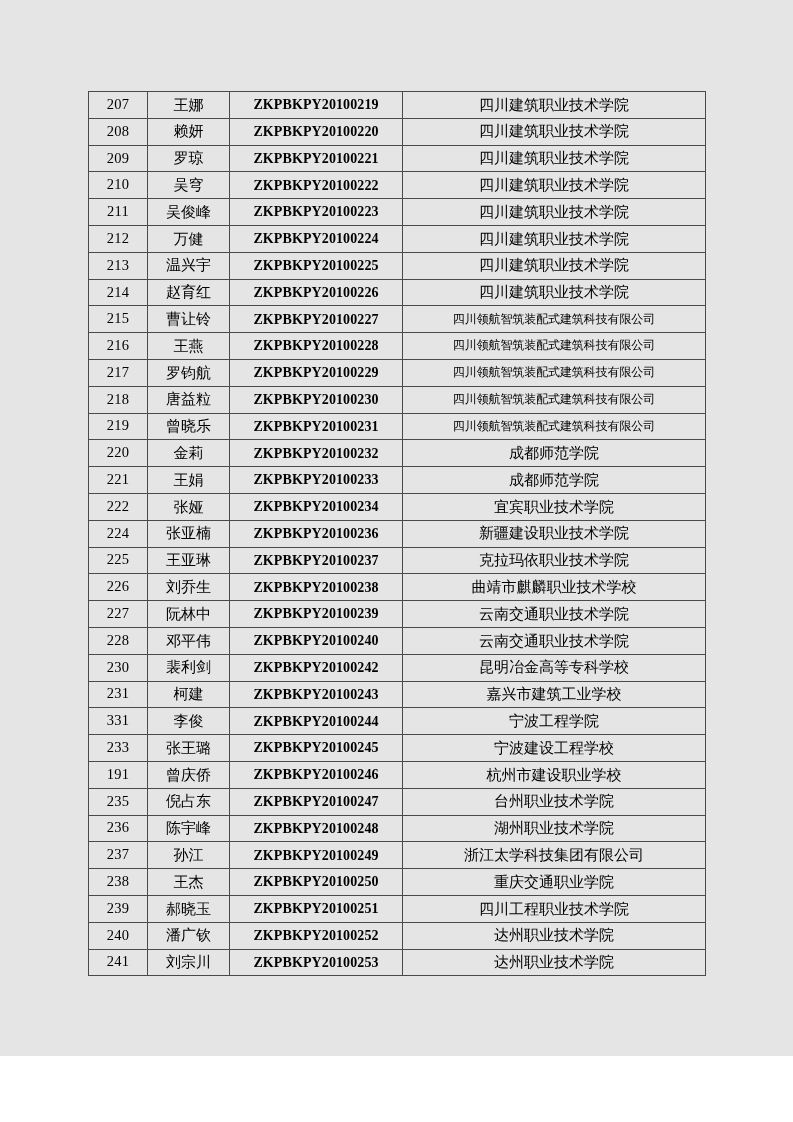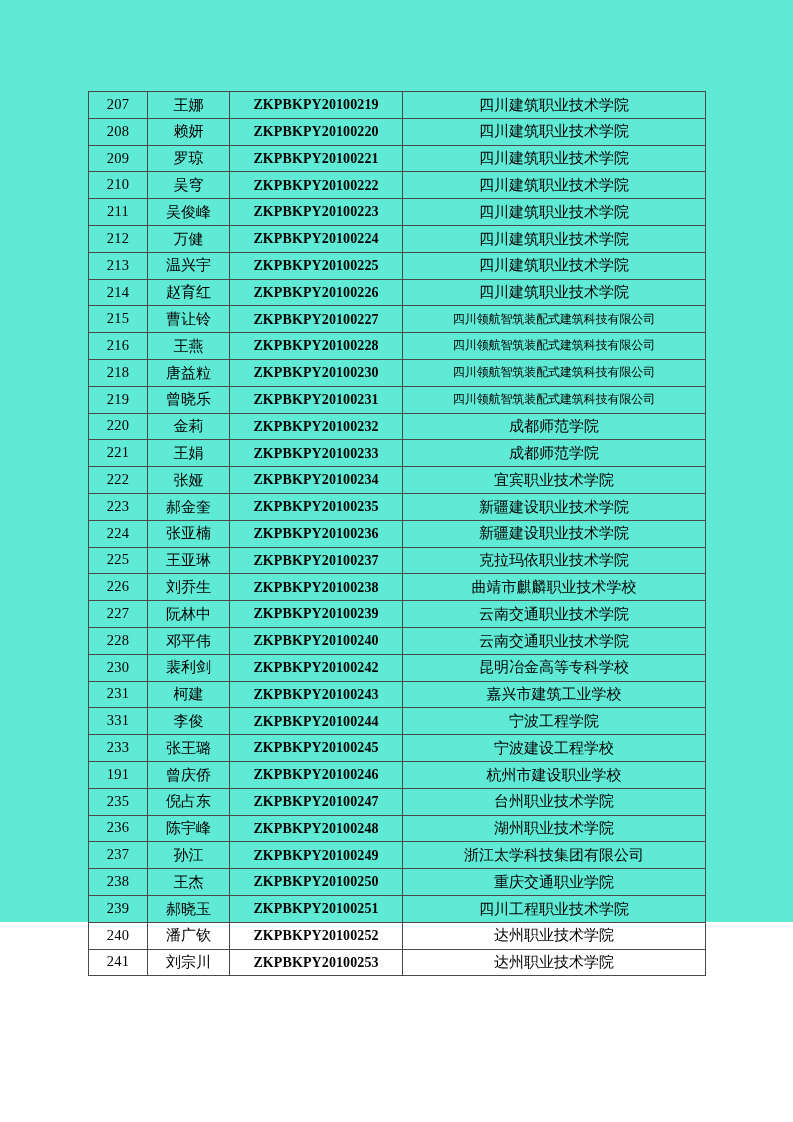--- a/index.html
+++ b/index.html
@@ -13,22 +13,22 @@
     font-family: "Liberation Serif", "DejaVu Serif", serif;
     color: #000000;
     position: relative;
     overflow: hidden;
   }
   #page {
     position: absolute;
     left: 0;
     top: 0;
     width: 793px;
-    height: 922px;
-    background: #5eead4;
+    height: 1056px;
+    background: #e5e5e5;
   }
   #roster-table {
     position: absolute;
     left: 88px;
     top: 91px;
     width: 617px;
     border-collapse: collapse;
     table-layout: fixed;
   }
   #roster-table col.col-seq   { width: 59px; }
@@ -133,20 +133,26 @@
           <td class="cert">ZKPBKPY20100227</td>
           <td class="org long">四川领航智筑装配式建筑科技有限公司</td>
         </tr>
         <tr>
           <td class="seq">216</td>
           <td class="name">王燕</td>
           <td class="cert">ZKPBKPY20100228</td>
           <td class="org long">四川领航智筑装配式建筑科技有限公司</td>
         </tr>
         <tr>
+          <td class="seq">217</td>
+          <td class="name">罗钧航</td>
+          <td class="cert">ZKPBKPY20100229</td>
+          <td class="org long">四川领航智筑装配式建筑科技有限公司</td>
+        </tr>
+        <tr>
           <td class="seq">218</td>
           <td class="name">唐益粒</td>
           <td class="cert">ZKPBKPY20100230</td>
           <td class="org long">四川领航智筑装配式建筑科技有限公司</td>
         </tr>
         <tr>
           <td class="seq">219</td>
           <td class="name">曾晓乐</td>
           <td class="cert">ZKPBKPY20100231</td>
           <td class="org long">四川领航智筑装配式建筑科技有限公司</td>
@@ -161,26 +167,20 @@
           <td class="seq">221</td>
           <td class="name">王娟</td>
           <td class="cert">ZKPBKPY20100233</td>
           <td class="org">成都师范学院</td>
         </tr>
         <tr>
           <td class="seq">222</td>
           <td class="name">张娅</td>
           <td class="cert">ZKPBKPY20100234</td>
           <td class="org">宜宾职业技术学院</td>
-        </tr>
-        <tr>
-          <td class="seq">223</td>
-          <td class="name">郝金奎</td>
-          <td class="cert">ZKPBKPY20100235</td>
-          <td class="org">新疆建设职业技术学院</td>
         </tr>
         <tr>
           <td class="seq">224</td>
           <td class="name">张亚楠</td>
           <td class="cert">ZKPBKPY20100236</td>
           <td class="org">新疆建设职业技术学院</td>
         </tr>
         <tr>
           <td class="seq">225</td>
           <td class="name">王亚琳</td>

